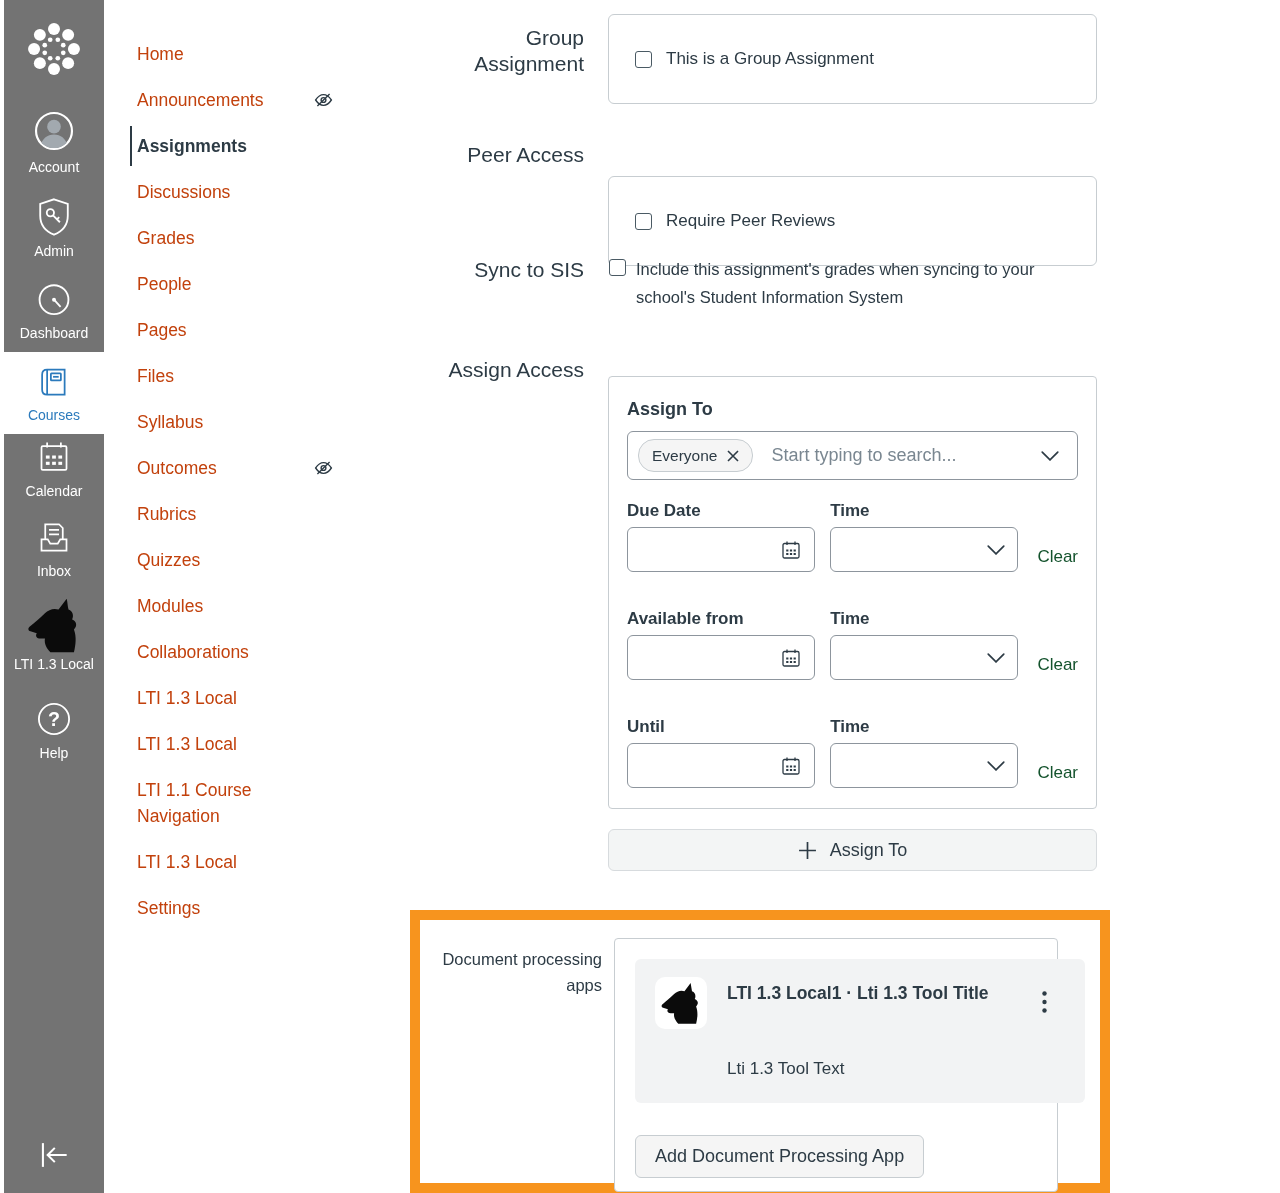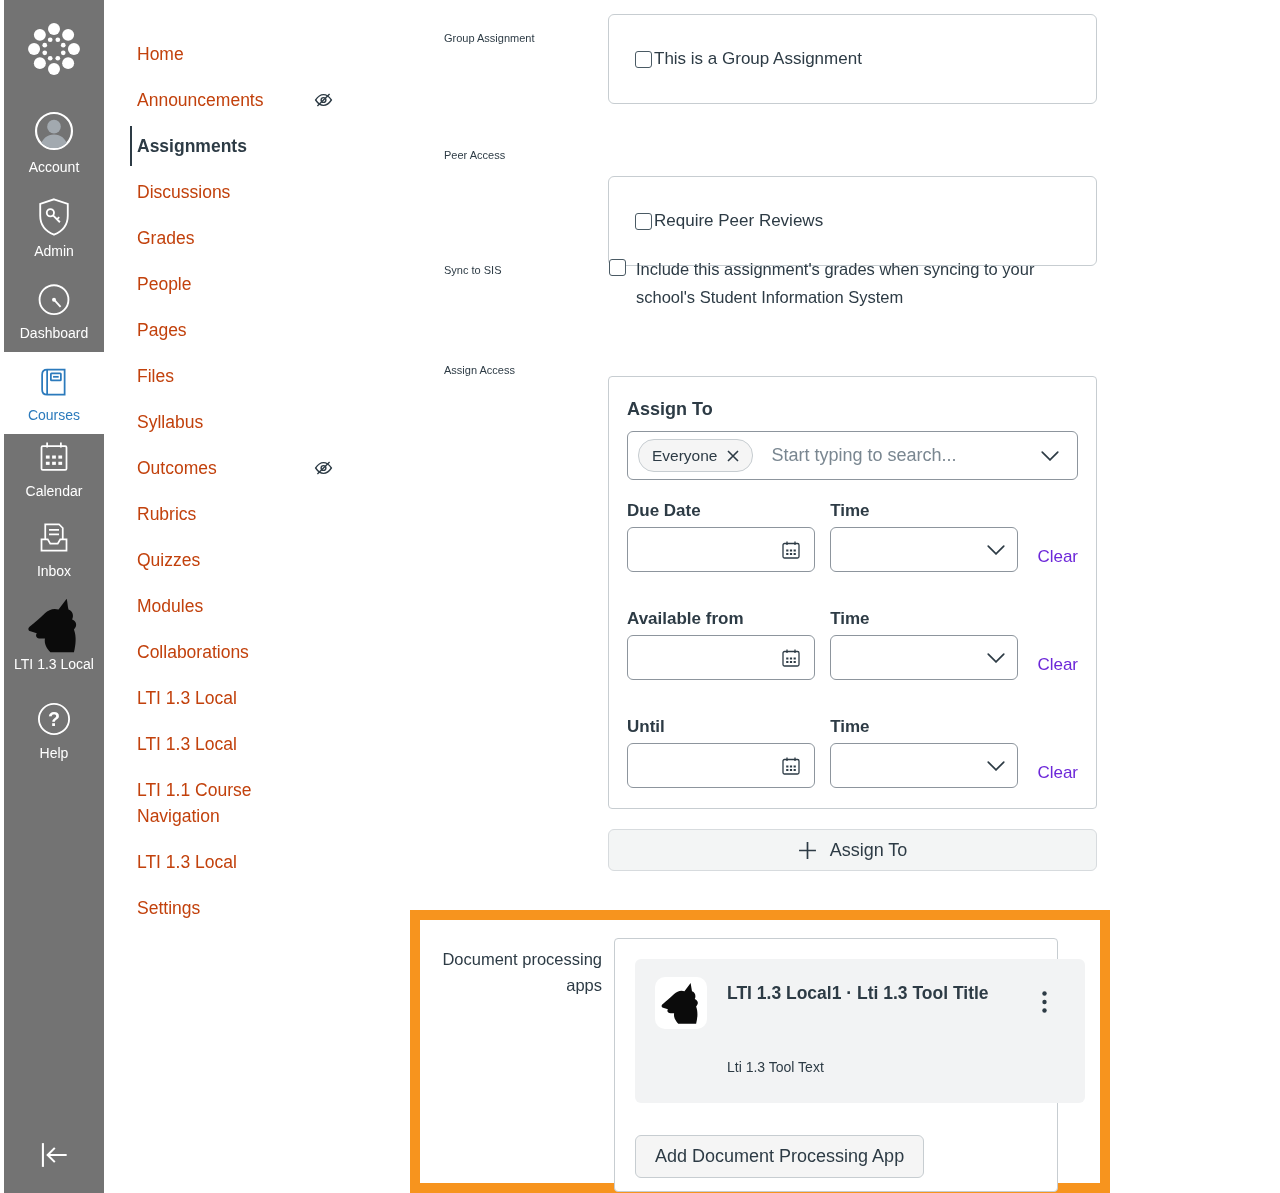--- a/index.html
+++ b/index.html
@@ -25,23 +25,23 @@
   .nav{position:absolute;left:100px;top:31px;width:300px;margin:0;padding:0;}
   .nav li{position:relative;height:46px;display:flex;align-items:center;padding-left:37px;
           font-size:17.5px;color:#c2410c;cursor:pointer;list-style:none;}
   .nav li.two-line{height:72px;}
   .nav li.two-line .nav-label{width:162px;line-height:26px;}
   .nav li.active{color:#2D3B45;font-weight:600;}
   .nav li.active::before{content:"";position:absolute;left:30px;top:3px;bottom:3px;width:2px;background:#2D3B45;}
   .eye{position:absolute;left:213px;top:50%;transform:translateY(-50%);display:flex;}
 
   
-  .flabel{position:absolute;left:444px;width:172px;font-size:11px;line-height:26px;}
+  .flabel{position:absolute;left:412px;width:172px;text-align:right;font-size:21px;line-height:26px;}
   .cbox{position:absolute;left:608px;width:489px;height:90px;border:1px solid #C7CDD1;border-radius:6px;
-        display:flex;align-items:center;padding:0 26px;gap:2px;box-sizing:border-box;background:#fff;}
+        display:flex;align-items:center;padding:0 26px;gap:14px;box-sizing:border-box;background:#fff;}
   input[type=checkbox]{appearance:none;-webkit-appearance:none;width:17px;height:17px;margin:0;flex:none;
         border:1.5px solid #4A5A64;border-radius:3px;background:#fff;cursor:pointer;}
   .cb-label{font-size:17px;}
   .sis-check{position:absolute;left:609px;top:259px;}
   .sis-text{position:absolute;left:636px;top:255px;width:430px;font-size:16.5px;line-height:28px;}
 
   
   .panel{position:absolute;left:608px;top:376px;width:489px;height:433px;border:1px solid #C7CDD1;
          border-radius:4px;box-sizing:border-box;padding:22px 18px;background:#fff;}
   .ap-title{font-size:18px;font-weight:700;margin:0 0 11px 0;}
@@ -55,38 +55,38 @@
   .search input::placeholder{color:#7A8791;opacity:1;}
   .search .chev{margin-right:8px;display:flex;cursor:pointer;}
   .dt-block{margin-top:21px;}
   .dt-block + .dt-block{margin-top:37px;}
   .dt-row{display:flex;}
   .dt-col{width:189px;}
   .dt-col + .dt-col{margin-left:15px;}
   .dt-label{font-weight:700;font-size:17px;margin-bottom:6px;}
   .dt-input{height:45px;border:1px solid #8D959D;border-radius:6px;display:flex;align-items:center;
             justify-content:flex-end;padding:0 12px;box-sizing:border-box;cursor:text;background:#fff;}
-  .clear{margin-left:19px;align-self:flex-end;margin-bottom:5px;color:#6d28d9;font-size:17px;cursor:pointer;}
+  .clear{margin-left:19px;align-self:flex-end;margin-bottom:5px;color:#14532d;font-size:17px;cursor:pointer;}
 
   .assign-btn{position:absolute;left:608px;top:829px;width:489px;height:42px;background:#F3F5F5;
         border:1px solid #D7DBDE;border-radius:6px;display:flex;align-items:center;justify-content:center;
         gap:13px;font-size:18px;cursor:pointer;box-sizing:border-box;}
 
   
   .orange{position:absolute;left:410px;top:910px;width:700px;height:283px;border:10px solid #F7941E;
           box-sizing:border-box;background:#fff;}
   .dp-label{position:absolute;left:10px;top:26px;width:172px;text-align:right;font-size:16.5px;line-height:26px;}
   .dp-panel{position:absolute;left:194px;top:18px;width:444px;height:254px;border:1px solid #C7CDD1;
             border-radius:4px;background:#fff;box-sizing:border-box;}
   .dp-card{position:absolute;left:20px;top:20px;width:450px;height:144px;background:#F2F3F4;border-radius:6px;}
   .tile{position:absolute;left:20px;top:18px;width:52px;height:52px;background:#fff;border-radius:10px;
         display:flex;align-items:center;justify-content:center;}
   .dp-title{position:absolute;left:92px;top:19px;width:300px;font-weight:700;font-size:17.5px;line-height:30px;}
   .kebab{position:absolute;right:38px;top:32px;cursor:pointer;display:flex;}
-  .dp-sub{position:absolute;left:92px;top:100px;font-size:14px;}
+  .dp-sub{position:absolute;left:92px;top:100px;font-size:17px;}
   .dp-add{position:absolute;left:20px;top:196px;height:43px;padding:0 19px;background:#F5F5F5;
         border:1px solid #C7CDD1;border-radius:6px;display:inline-flex;align-items:center;font-size:18px;
         cursor:pointer;box-sizing:border-box;color:#2D3B45;font-family:"Liberation Sans",sans-serif;}
 </style>
 </head>
 <body>
 
 <div class="page">
 
   <div class="sidebar">

